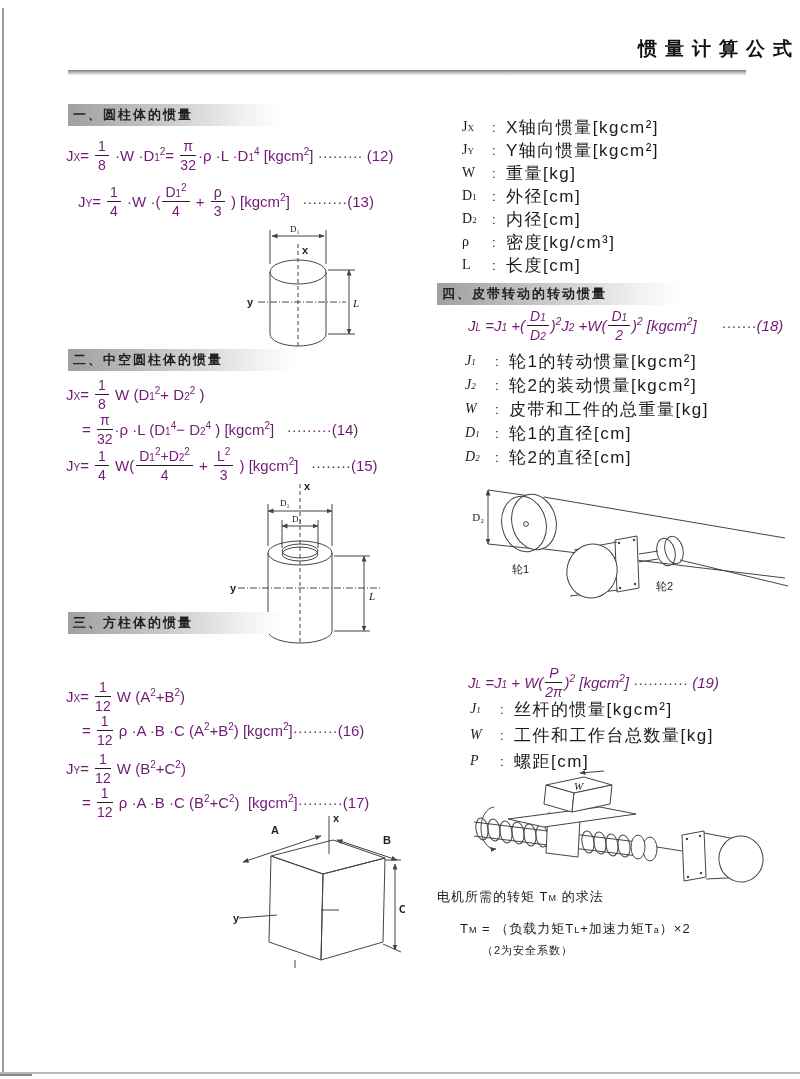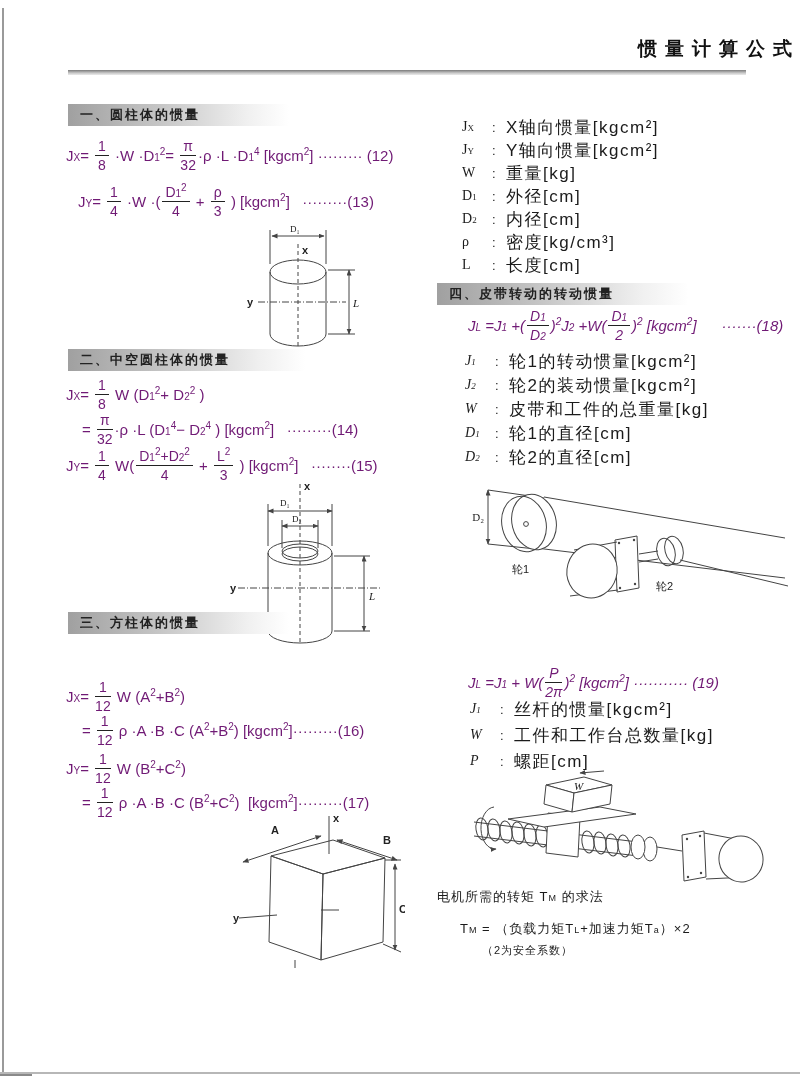--- a/index.html
+++ b/index.html
@@ -5,21 +5,21 @@
   html,body{margin:0;padding:0;background:#fff;}
   .page{position:relative;width:800px;height:1079px;background:#fff;overflow:hidden;
         font-family:"Liberation Sans",sans-serif;color:#1b1b1b;}
   .frame-left{position:absolute;left:2px;top:8px;width:2px;height:1065px;background:#9a9a9a;}
   .frame-bottom{position:absolute;left:0;top:1072px;width:800px;height:2px;background:#b7b7b7;}
   .frame-bottom-dark{position:absolute;left:0;top:1074px;width:32px;height:2px;background:#8a8a8a;}
   .title{position:absolute;left:0;top:36px;width:100%;margin:0;text-align:right;
          font-size:19px;font-weight:bold;letter-spacing:8px;color:#111;}
   .title-rule{position:absolute;left:68px;top:70px;width:678px;height:5px;
          background:linear-gradient(180deg,#7a7a7a 0%,#c9c9c9 60%,#ebebeb 100%);}
-  .sec-h{position:absolute;height:22px;line-height:22px;padding-left:12px;
+  .sec-h{position:absolute;height:22px;line-height:22px;padding-left:5px;
          font-size:13px;font-weight:bold;letter-spacing:2px;color:#222;
          background:linear-gradient(90deg,#a0a0a0 0%,#c6c6c6 40%,#f0f0f0 78%,#ffffff 96%);}
   .math{position:absolute;font-family:Liberation Sans, sans-serif;font-size:15px;
         white-space:pre;color:#701a75;}
   .math.it{font-style:italic;margin-left:18px;}
   .math .frac{display:inline-block;vertical-align:middle;text-align:center;line-height:1;
         margin:0 2px;transform:translateY(-2px);font-size:14px;}
   .math .fn{display:block;border-bottom:1px solid #222;padding:0 3px 2px;}
   .math .fd{display:block;padding-top:2px;}
   .math sup{font-size:10px;line-height:0;}

